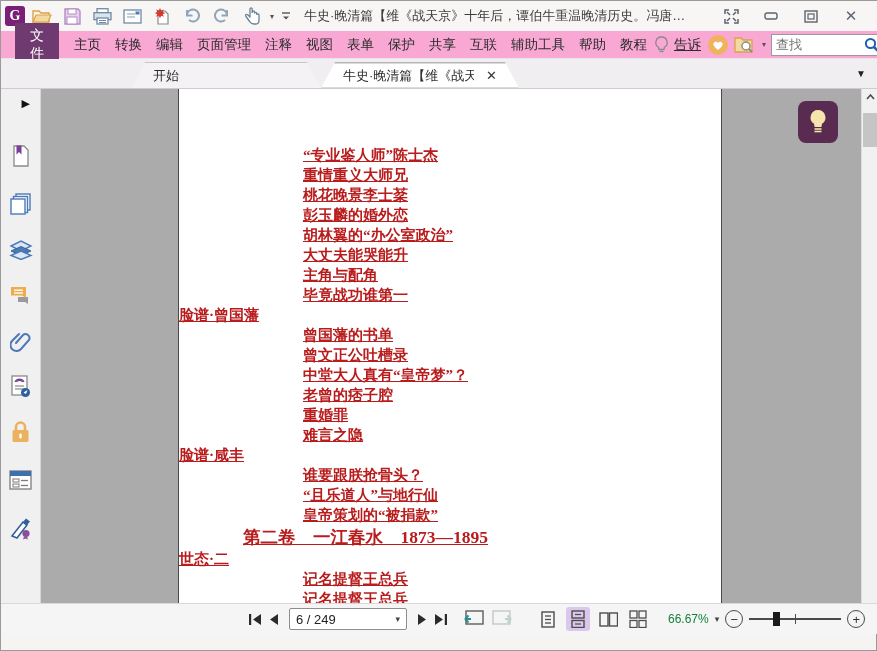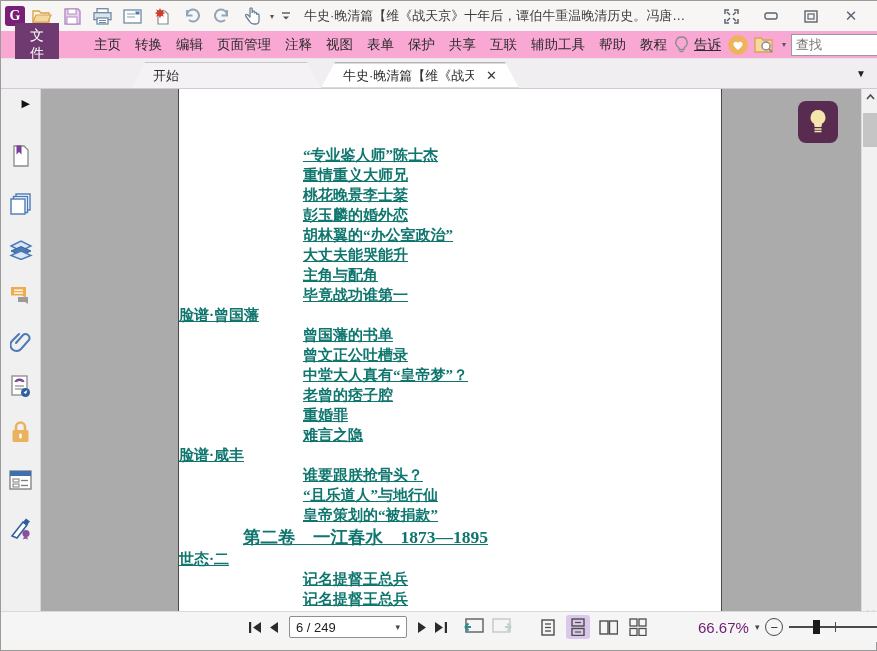--- a/index.html
+++ b/index.html
@@ -12,21 +12,21 @@
   .qat .tbtn { width:26px; height:24px; display:flex; align-items:center; justify-content:center; border-radius:3px; }
   .applogo { width:20px; height:20px; background:#7a1f78; color:#fff; font-weight:bold; font-size:14px; display:flex; align-items:center; justify-content:center; border-radius:3px; font-family:"Liberation Serif",serif; }
   .caret { font-size:8px; color:#555; margin-left:1px; }
   .title-text { font-size:13px; color:#3c3c3c; margin-left:10px; white-space:nowrap; overflow:hidden; max-width:390px; text-overflow:ellipsis; }
   .wincontrols { margin-left:auto; display:flex; align-items:center; gap:6px; padding-right:10px; }
   .wbtn { width:34px; height:24px; display:flex; align-items:center; justify-content:center; color:#5a6470; }
 
   
   .menubar { position:absolute; left:0; top:30px; width:877px; height:28px; background:#f9a8d4; display:flex; align-items:center; border-bottom:1px solid #e8e6e8; }
   .file-btn { background:#6e3a70; color:#fff; font-size:14px; padding:4px 15px; margin-left:14px; margin-right:8px; }
-  .menu-items { display:flex; align-items:flex-end;margin-left:20px; }
+  .menu-items { display:flex; align-items:flex-end; }
   .menu-item { font-size:13.5px; color:#2b2b2b; padding:5px 7px; white-space:nowrap; }
   .menu-right { display:flex; align-items:center; margin-left:auto; padding-right:2px; gap:5px; }
   .tellme { font-size:13.5px; color:#2b2b2b; width:28px; overflow:hidden; white-space:nowrap;text-decoration:underline; }
   .searchbox { display:flex; align-items:center; width:118px; height:22px; background:#fff; border:1px solid #9a98a0; padding:0 4px; }
   .searchbox input { border:none; outline:none; width:88px; font-size:13px; color:#333; font-family:inherit; background:transparent; }
 
   
   .tabbar { position:absolute; left:0; top:58px; width:877px; height:30px; background:#f0eef0; border-bottom:1px solid #cfccd0; display:flex; align-items:flex-end; }
   .tab { height:26px; display:flex; align-items:center; font-size:13px; color:#2b2b2b; position:relative; padding:0 22px; }
   .tab-start { margin-left:130px; width:190px; clip-path:polygon(14px 0,calc(100% - 14px) 0,100% 100%,0 100%); background:#f4f2f4; border-top:1px solid #c9c6ca; }
@@ -36,44 +36,44 @@
   .tabbar-caret { margin-left:auto; align-self:center; padding-right:12px; color:#222; font-size:10px; }
 
   
   .main { position:absolute; left:0; top:88px; width:877px; height:532px; display:flex; }
   .sidebar { width:40px; height:100%; background:#f1f0f0; border-right:1px solid #d8d6d8; display:flex; flex-direction:column; align-items:center; flex:0 0 40px; }
   .panel-toggle { margin-top:8px; color:#111; font-size:11px; align-self:flex-end; margin-right:10px; }
   .sb-icon { width:24px; height:24px; display:flex; align-items:center; justify-content:center; }
   .canvas { position:relative; flex:1; background:#ababab; overflow:hidden; }
   .page { position:absolute; left:137px; top:0; width:544px; height:560px; background:#ffffff; border-left:1px solid #4a4a4a; border-right:1px solid #4a4a4a; }
   .toc { padding-top:56px; }
-  .toc-link { display:block; font-family:"Liberation Serif","DejaVu Serif",serif; font-weight:bold; color:#0f766e; text-decoration:underline; font-size:15px; line-height:20px; height:20px; white-space:nowrap; }
+  .toc-link { display:block; font-family:"Liberation Serif","DejaVu Serif",serif; font-weight:bold; color:#b91c1c; text-decoration:underline; font-size:15px; line-height:20px; height:20px; white-space:nowrap; }
   .toc-link.lvl0 { padding-left:64px; font-size:17.5px; line-height:24px; height:24px; }
   .toc-link.lvl1 { }
   .toc-link.lvl2 { padding-left:124px; }
   .bulb-float { position:absolute; left:757px; top:12px; width:40px; height:42px; background:#5a2b51; border-radius:8px; display:flex; align-items:center; justify-content:center; }
 
   
   .scrollbar { width:17px; flex:0 0 17px; background:#f1f1f1; border-left:1px solid #dcdcdc; position:relative; }
   .sb-arrow { position:absolute; left:0; width:17px; height:16px; display:flex; align-items:center; justify-content:center; color:#505050; font-size:9px; }
   .sb-arrow.up { top:0; }
   .sb-arrow.down { bottom:0; }
   .sb-thumb { position:absolute; left:1px; top:24px; width:15px; height:34px; background:#c6c5c5; }
 
   
-  .statusbar { position:absolute; left:0; bottom:8px; width:877px; height:31px; background:#f6f5f5; border-top:1px solid #dad8da; display:flex; align-items:center; }
+  .statusbar { position:absolute; left:0; bottom:16px; width:877px; height:31px; background:#f6f5f5; border-top:1px solid #dad8da; display:flex; align-items:center; }
   .sb-group { display:flex; align-items:center; }
   .nav-group { margin-left:247px; gap:6px; }
   .page-combo { display:flex; align-items:center; justify-content:space-between; width:118px; height:22px; background:#fff; border:1px solid #8f8f8f; border-radius:2px; font-size:13px; color:#222; padding:0 6px; margin:0 4px; }
   .view-group { margin-left:14px; gap:8px; }
   .layout-group { margin-left:22px; gap:6px; }
   .lay-btn { width:24px; height:24px; display:flex; align-items:center; justify-content:center; border-radius:3px; }
   .lay-btn.active { background:#dcc7ec; }
   .zoom-group { margin-left:18px; gap:6px; }
-  .zoom-label { font-size:15px; color:#701a75;margin-left:30px; }
+  .zoom-label { font-size:12px; color:#15803d; }
   .zslider { position:relative; width:92px; height:20px; }
   .ztrack { position:absolute; left:0; right:0; top:9px; height:2px; background:#4a4a4a; }
   .ztick { position:absolute; left:46px; top:5px; width:1px; height:10px; background:#4a4a4a; }
   .zhandle { position:absolute; left:24px; top:3px; width:7px; height:14px; background:#1b1b1b; }
   .zbtn { width:18px; height:18px; border:1px solid #4a4a4a; border-radius:50%; display:flex; align-items:center; justify-content:center; font-size:13px; color:#333; background:transparent; line-height:1; }
   svg { display:block; }
 </style>
 </head>
 <body>
 

